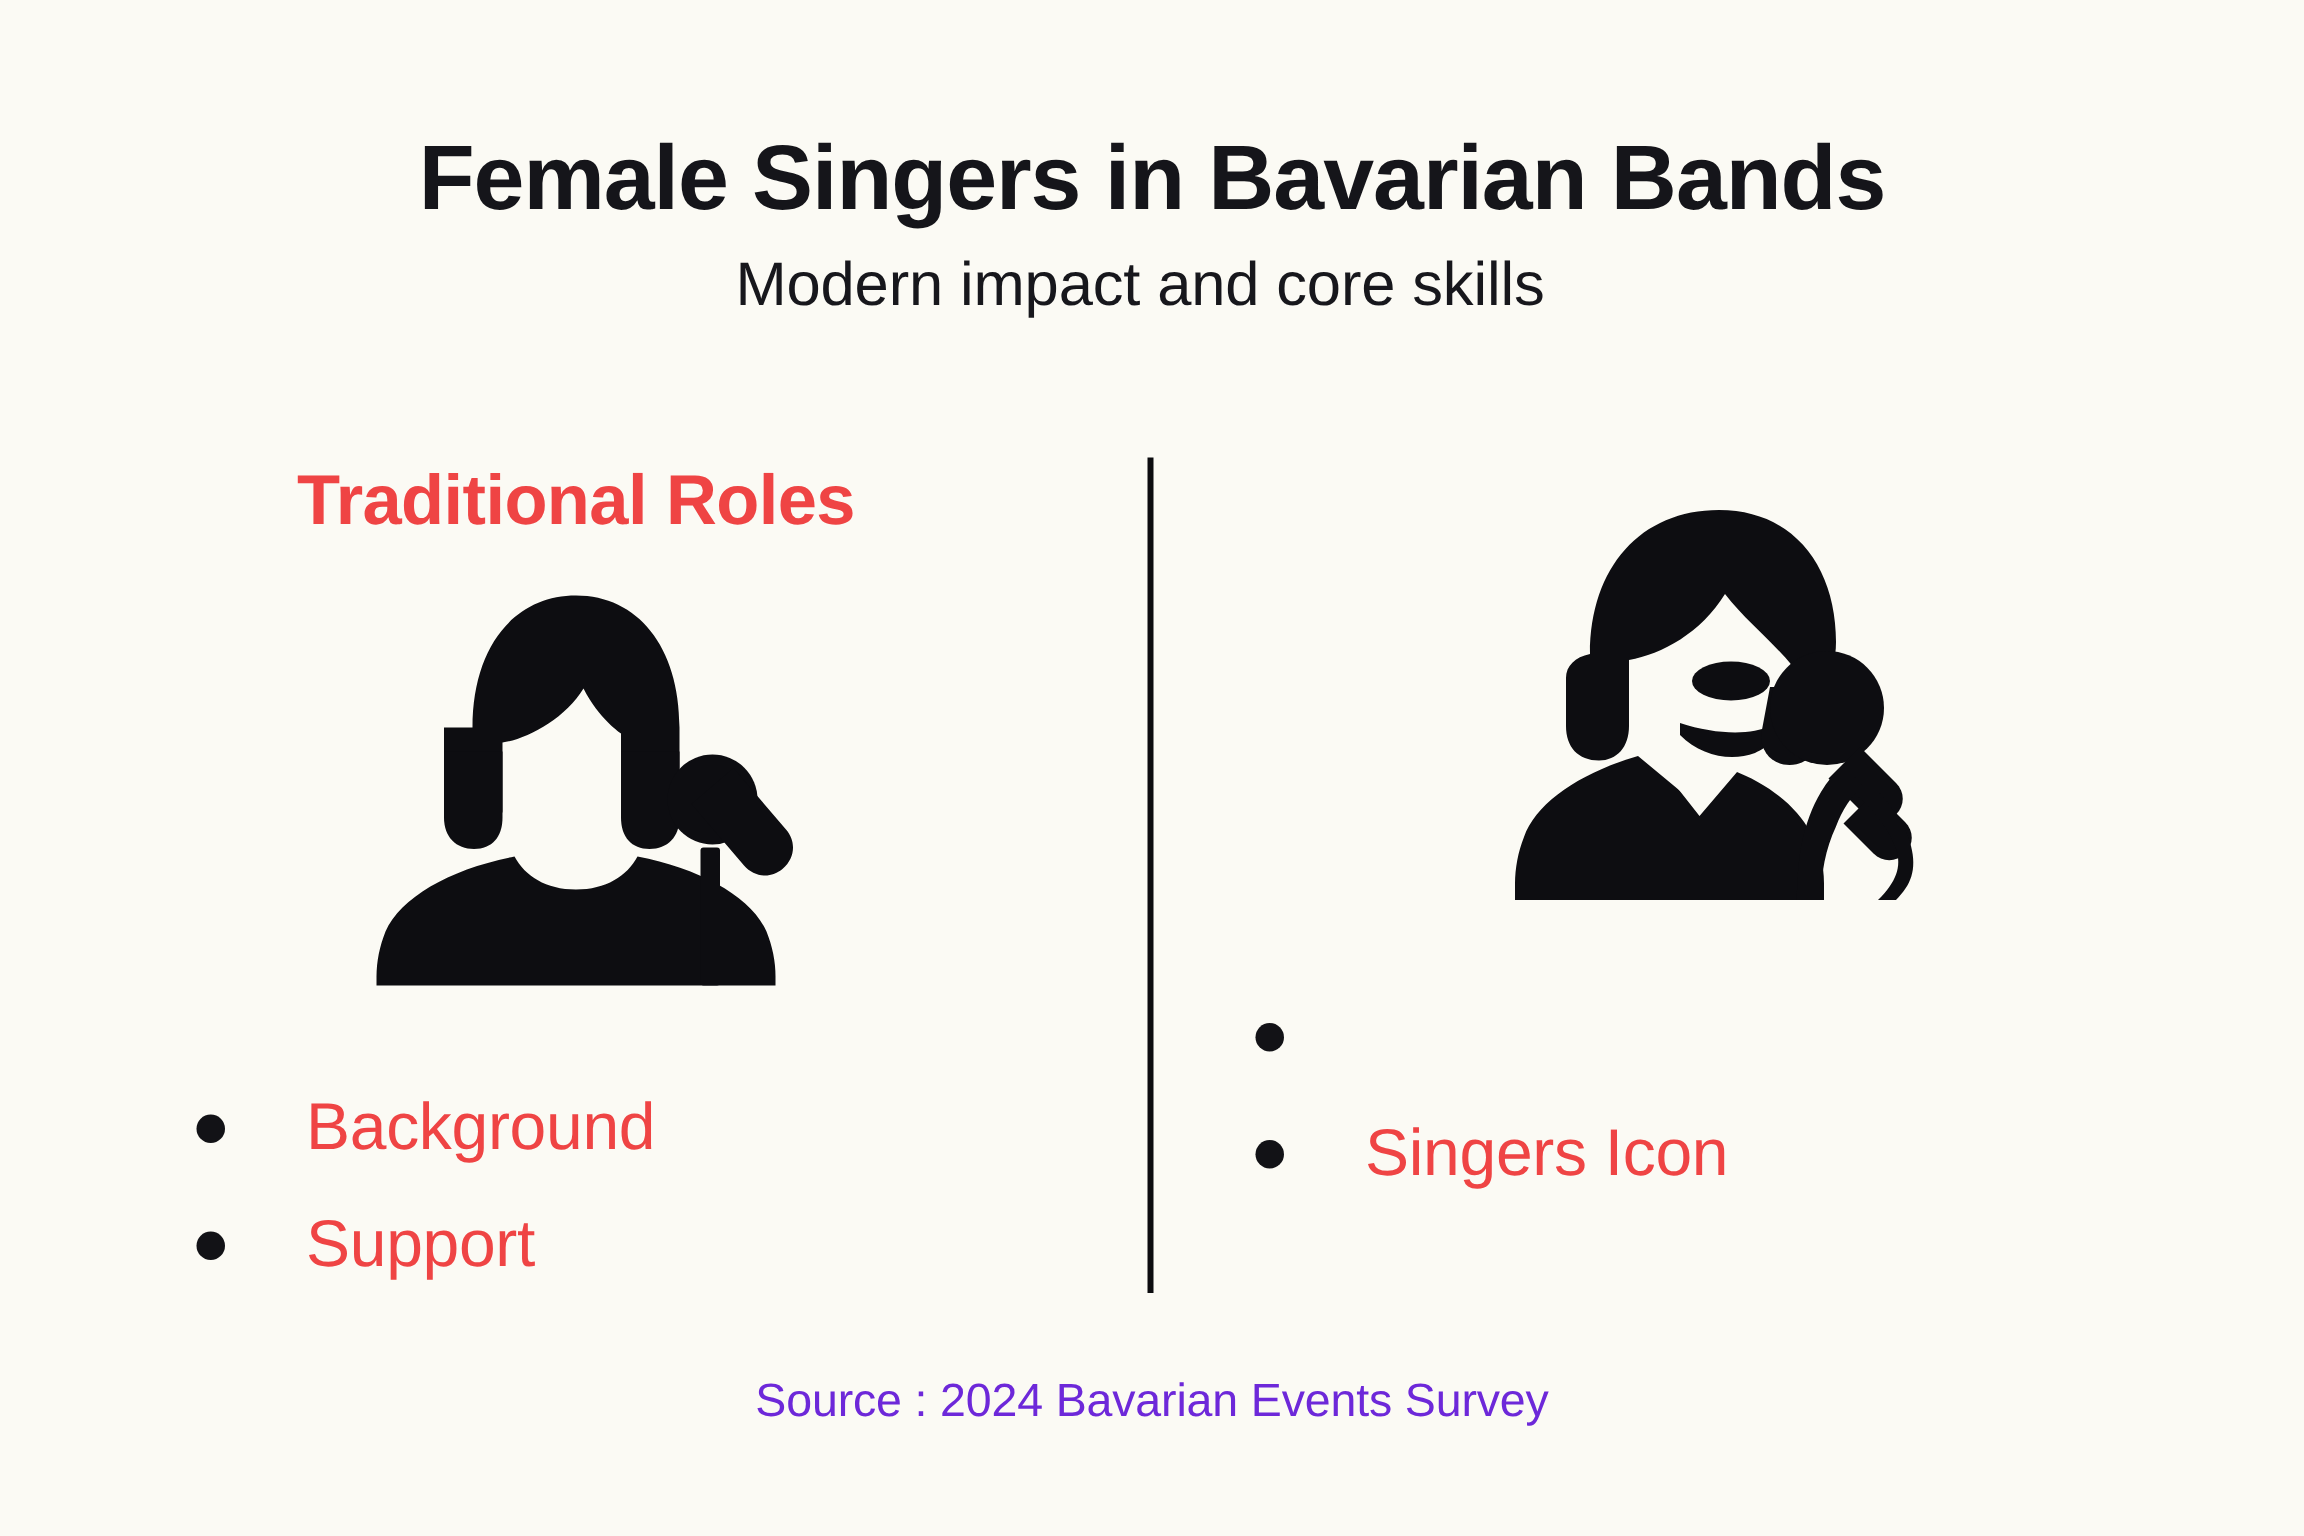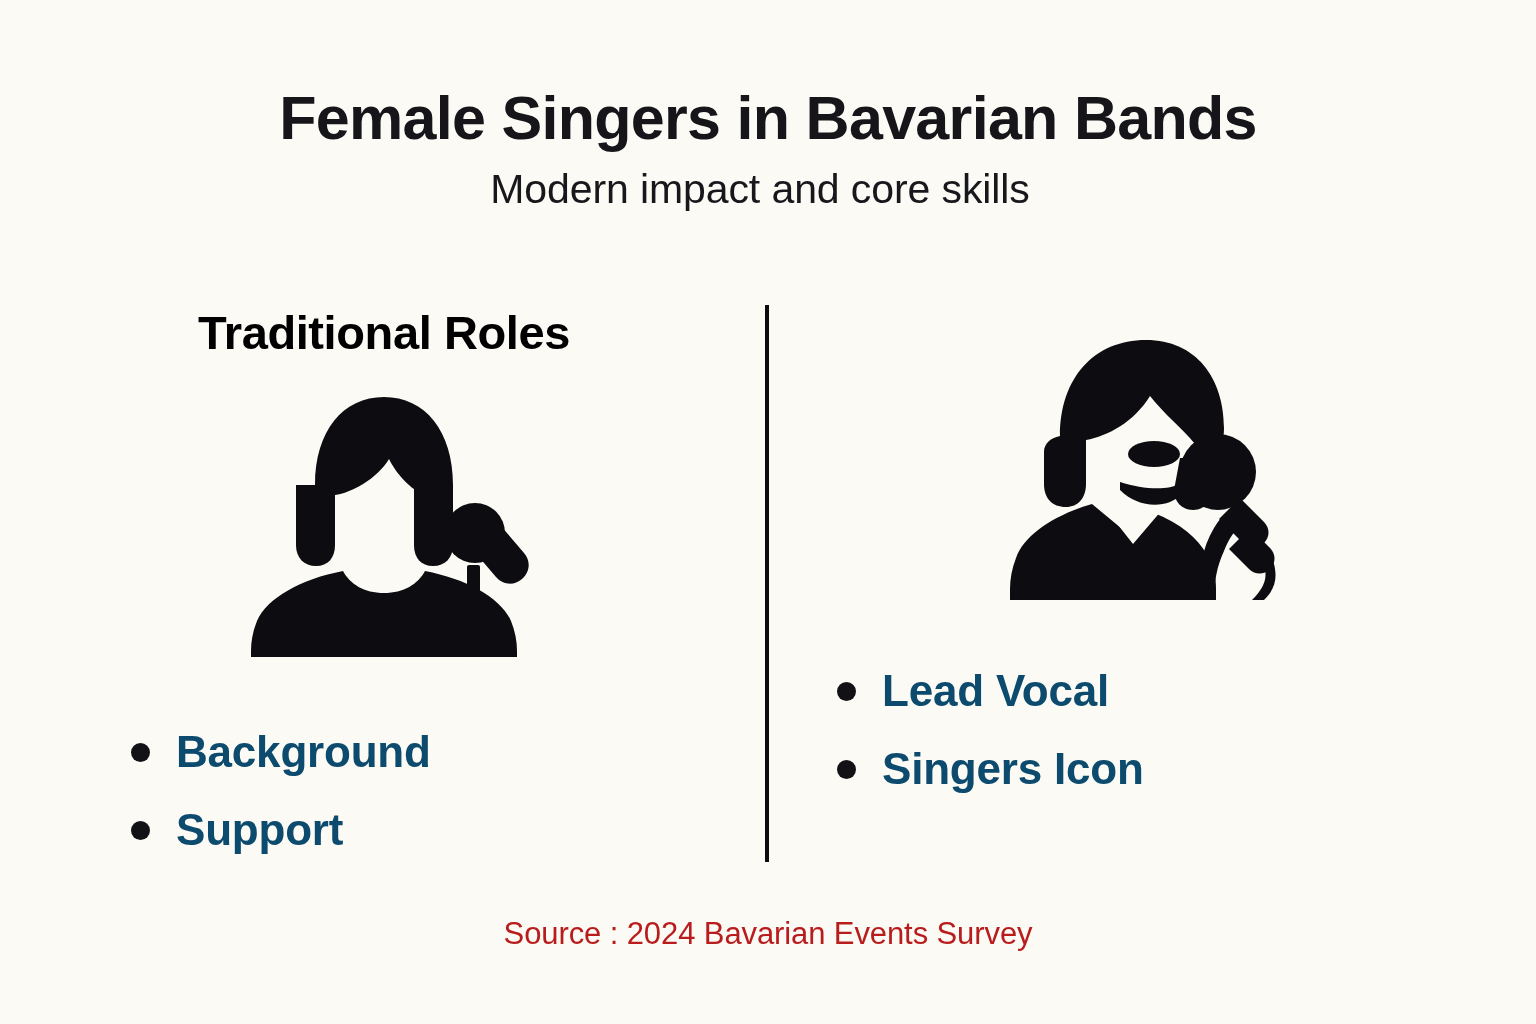--- a/index.html
+++ b/index.html
@@ -64,21 +64,21 @@
     position: relative;
     display: flex;
     flex-direction: column;
     align-items: center;
   }
   .col-heading {
     font-size: 47px;
     font-weight: 600;
     letter-spacing: -0.4px;
     line-height: 1.05;
-    color: #000000;
+    color: #ef4444;
     margin: 12px 0 0 0;
     white-space: nowrap;
   }
 
   
   .divider {
     position: absolute;
     left: 765px;
     top: 305px;
     width: 4px;
@@ -102,25 +102,26 @@
   .bullets {
     list-style: none;
     margin: 48px 0 0 0;
     padding: 0;
     width: 100%;
   }
   .bullet-item {
     display: flex;
     align-items: center;
     font-size: 44px;
-    font-weight: 700;
+    font-weight: 400;
     letter-spacing: -0.2px;
     line-height: 1;
-    color: #0c4a6e;
+    color: #ef4444;
     height: 78px;
+    gap: 28px;
   }
   .bullet-dot {
     width: 19px;
     height: 19px;
     border-radius: 50%;
     background: #121216;
     flex: 0 0 auto;
     margin-right: 26px;
   }
   .bullet-text {
@@ -133,21 +134,21 @@
   
   .source {
     position: absolute;
     bottom: 72px;
     left: 0;
     width: 1536px;
     text-align: center;
     font-size: 31px;
     font-weight: 400;
     letter-spacing: -0.1px;
-    color: #b91c1c;
+    color: #6d28d9;
     white-space: nowrap;
   }
 </style>
 </head>
 <body>
 
 <div class="infographic">
 
   <div class="header">
     <h1 class="title">Female Singers in Bavarian Bands</h1>
@@ -280,21 +281,20 @@
                      L240 192
                      C232 199 226 208 222 219
                      C215 234 212 250 212 268 Z"></path>
           </g>
         </svg>
       </div>
 
       <ul class="bullets">
         <li class="bullet-item">
           <span class="bullet-dot"></span>
-          <span class="bullet-text">Lead Vocal</span>
         </li>
         <li class="bullet-item">
           <span class="bullet-dot"></span>
           <span class="bullet-text">Singers Icon</span>
         </li>
       </ul>
     </div>
 
   </div>
 

